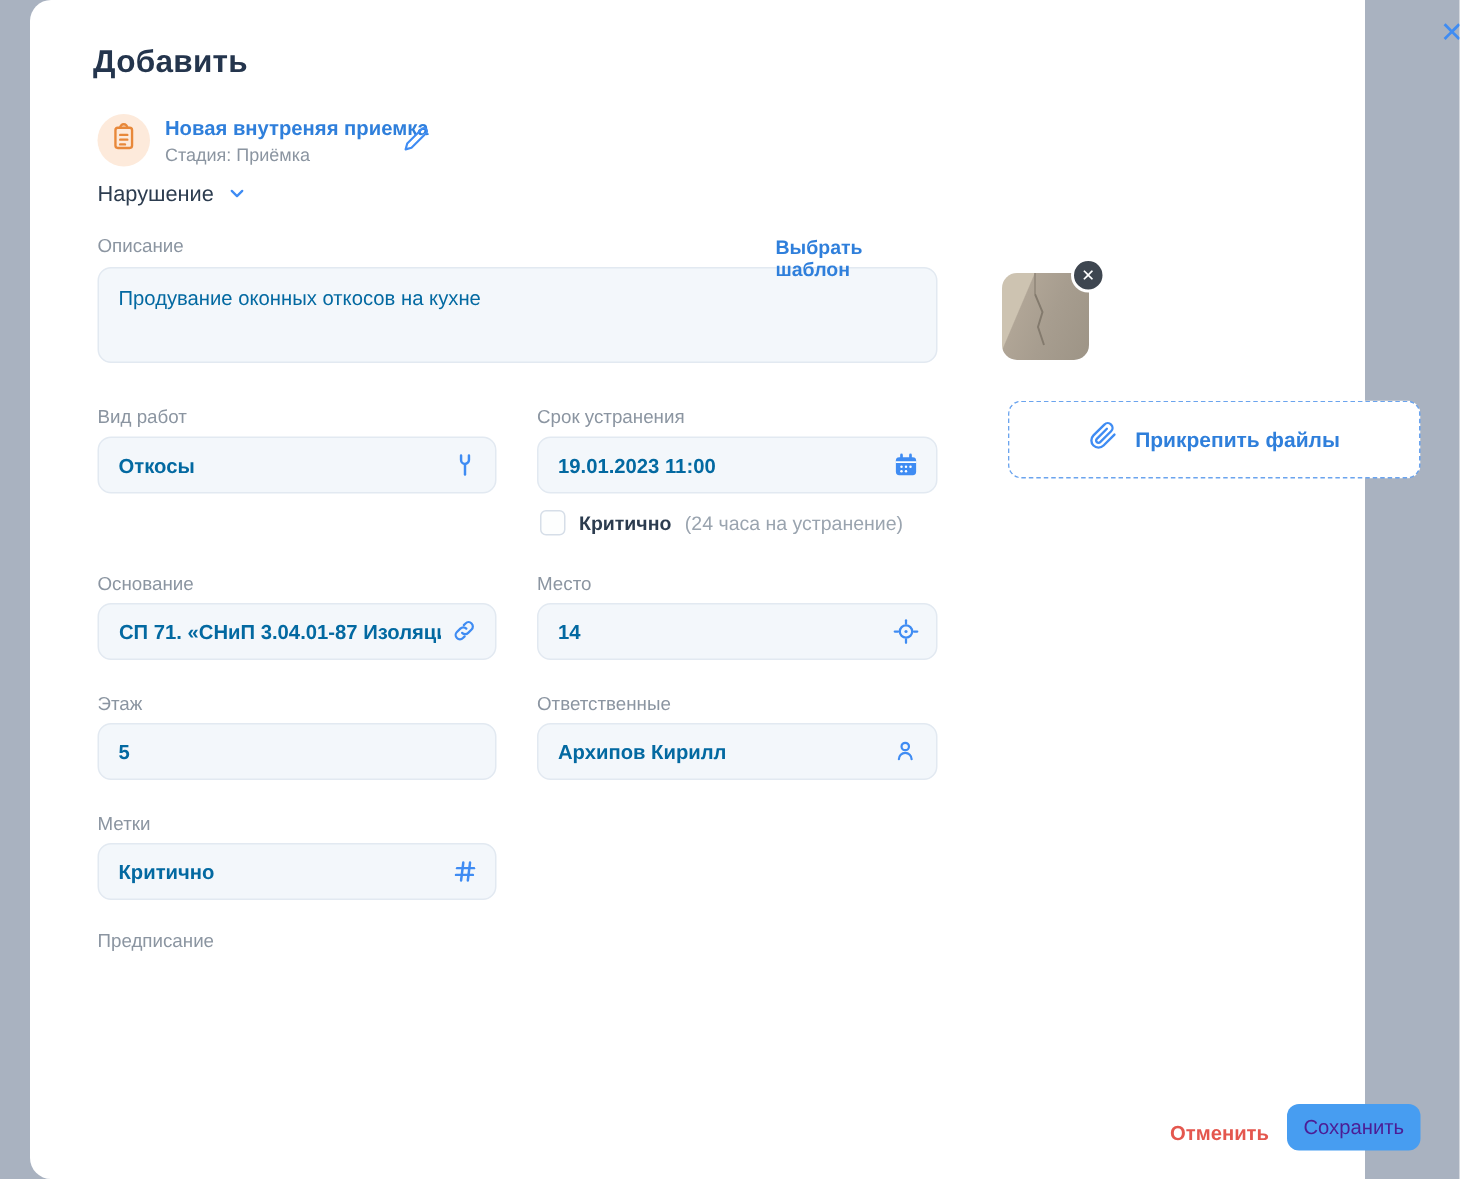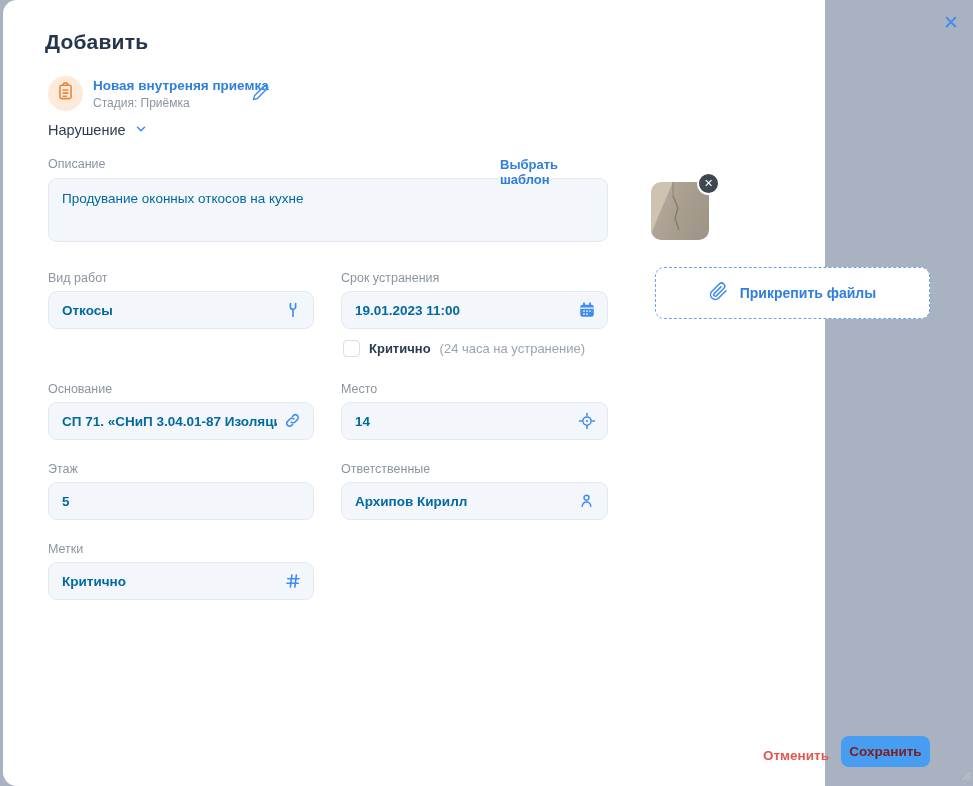--- a/index.html
+++ b/index.html
@@ -4,22 +4,22 @@
 <style>
   * { box-sizing: border-box; margin: 0; padding: 0; }
   html, body { width: 973px; height: 786px; overflow: hidden; }
   body {
     background: #a9b2c0;
     font-family: "Liberation Sans", "DejaVu Sans", sans-serif;
     position: relative;
   }
   .modal {
     position: absolute;
-    left: 3px; top: 0;
-    width: 822px; height: 786px;
+    left: 20px; top: 0;
+    width: 890px; height: 786px;
     background: #ffffff;
     border-radius: 14px 0 0 14px;
   }
   .abs { position: absolute; }
 
   .modal-title {
     left: 42px; top: 30px;
     font-size: 21px; font-weight: 700; color: #24354d;
     letter-spacing: .2px;
   }
@@ -127,21 +127,21 @@
     font-size: 13.5px; font-weight: 600; color: #e4574e;
     cursor: pointer; padding: 6px 8px;
     background: none; border: none;
     font-family: inherit;
   }
   .save-btn {
     left: 838px; top: 736px;
     width: 89px; height: 31px;
     background: #479df1;
     border: none; border-radius: 8px;
-    color: #7f1d1d; font-size: 13.5px; font-weight: 700;
+    color: #4c1d95; font-size: 13.5px; font-weight: 400;
     cursor: pointer;
     font-family: inherit;
   }
   .resize-handle { left: 957px; top: 767px; width: 12px; height: 12px; }
 </style>
 </head>
 <body>
 
 <div class="modal">
 
@@ -282,20 +282,21 @@
           <line x1="5" y1="9" x2="20" y2="9"></line>
           <line x1="4" y1="15" x2="19" y2="15"></line>
           <line x1="10.5" y1="4" x2="8.5" y2="20"></line>
           <line x1="16.5" y1="4" x2="14.5" y2="20"></line>
         </svg>
       </span>
     </div>
   </div>
 
   <div class="abs" style="left:45px; top:620px; width:560px;">
+    <div class="field-label">Предписание</div>
   </div>
 
   <div class="abs thumb" title="Фото стены с трещиной">
     <svg class="crack" width="58" height="58" viewBox="0 0 58 58" fill="none">
       <polyline points="22,14 27,26 24,36 28,48" stroke="#837a6d" stroke-width="1.3"></polyline>
       <polyline points="22,14 22,0" stroke="#8f8678" stroke-width="1"></polyline>
     </svg>
     <span class="thumb-remove">✕</span>
   </div>
 

